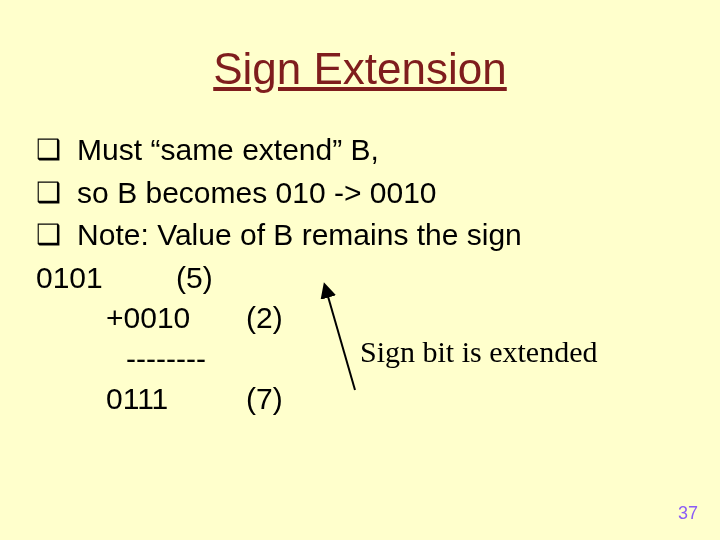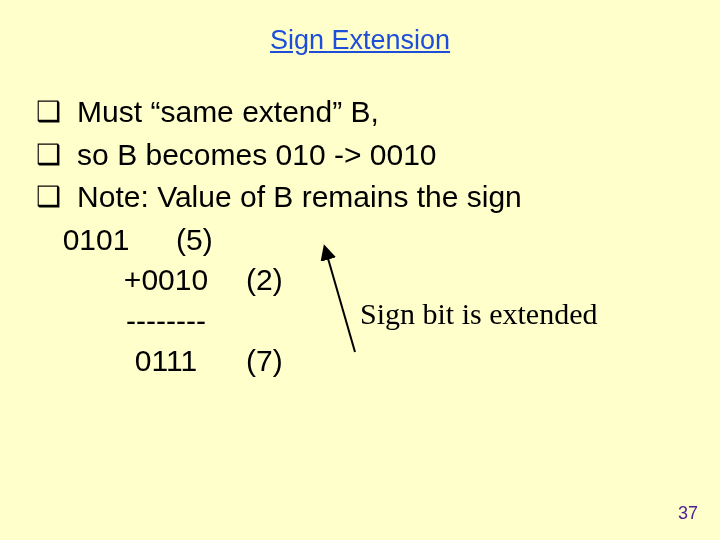--- a/index.html
+++ b/index.html
@@ -5,24 +5,24 @@
   * { margin: 0; padding: 0; box-sizing: border-box; }
   html, body { width: 720px; height: 540px; }
   body {
     background: #ffffcc;
     font-family: Arial, Helvetica, sans-serif;
     position: relative;
     overflow: hidden;
   }
   .title {
     text-align: center;
-    font-size: 27px;
-    color: #1d4ed8;
+    font-size: 44px;
+    color: #7f1d1d;
     text-decoration: underline;
-    padding-top: 25px;
+    padding-top: 44px;
     padding-bottom: 36px;
     font-weight: normal;
   }
   .content {
     padding-left: 36px;
     padding-right: 30px;
     font-size: 30px;
     color: #000;
     line-height: 1.35;
     position: relative;
@@ -40,42 +40,42 @@
     line-height: 1.4;
   }
   .so-block {
     margin-top: 2px;
   }
   .so-row {
     display: flex;
     white-space: pre;
   }
   .so-label { width: 70px; }
-  .so-bin { width: 120px; text-align: center; }
+  .so-bin { width: 120px; text-align: left; }
   .so-dec { width: 70px; padding-left: 20px; }
   .annot {
     position: absolute;
     left: 360px;
     top: 202px;
     font-size: 30px;
     color: #000000;
     font-family: Liberation Serif, serif;
   }
   .arrow-svg {
     position: absolute;
     left: 315px;
     top: 150px;
     pointer-events: none;
   }
   .page-num {
     position: absolute;
     bottom: 16px;
     right: 22px;
     font-size: 18px;
-    color: #4c1d95;
+    color: #8b5cf6;
   }
 </style>
 </head>
 <body>
 
 <h1 class="title">Sign Extension</h1>
 
 <div class="content">
 
   <div class="bullet-row">

